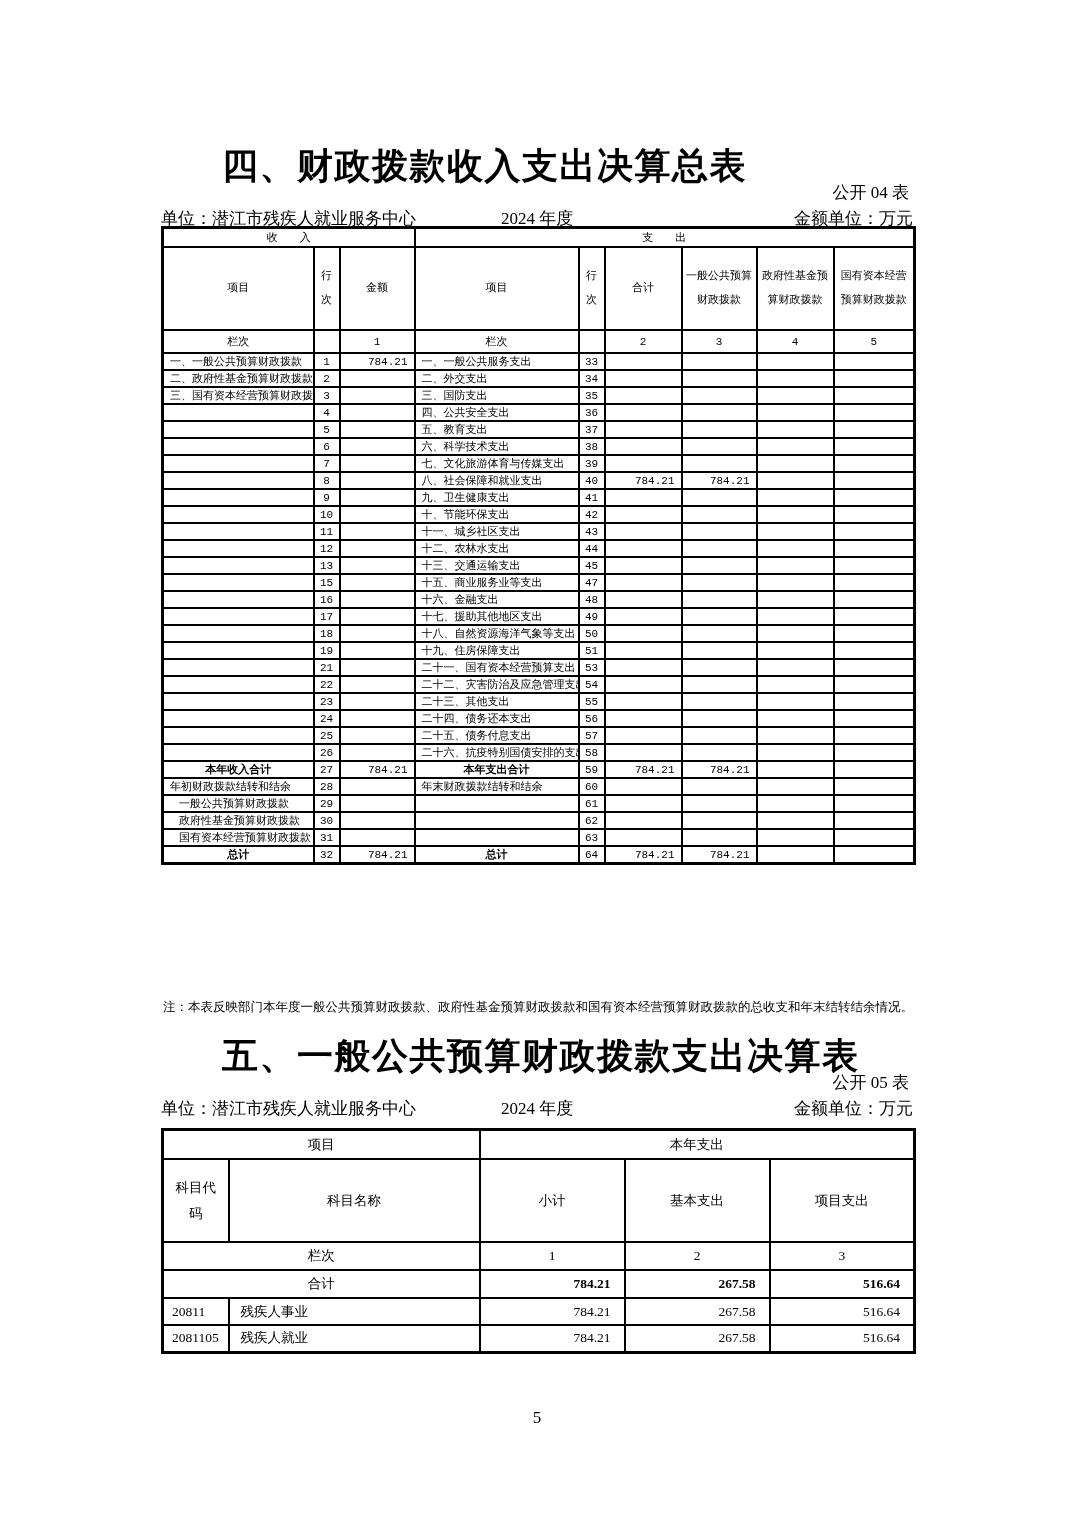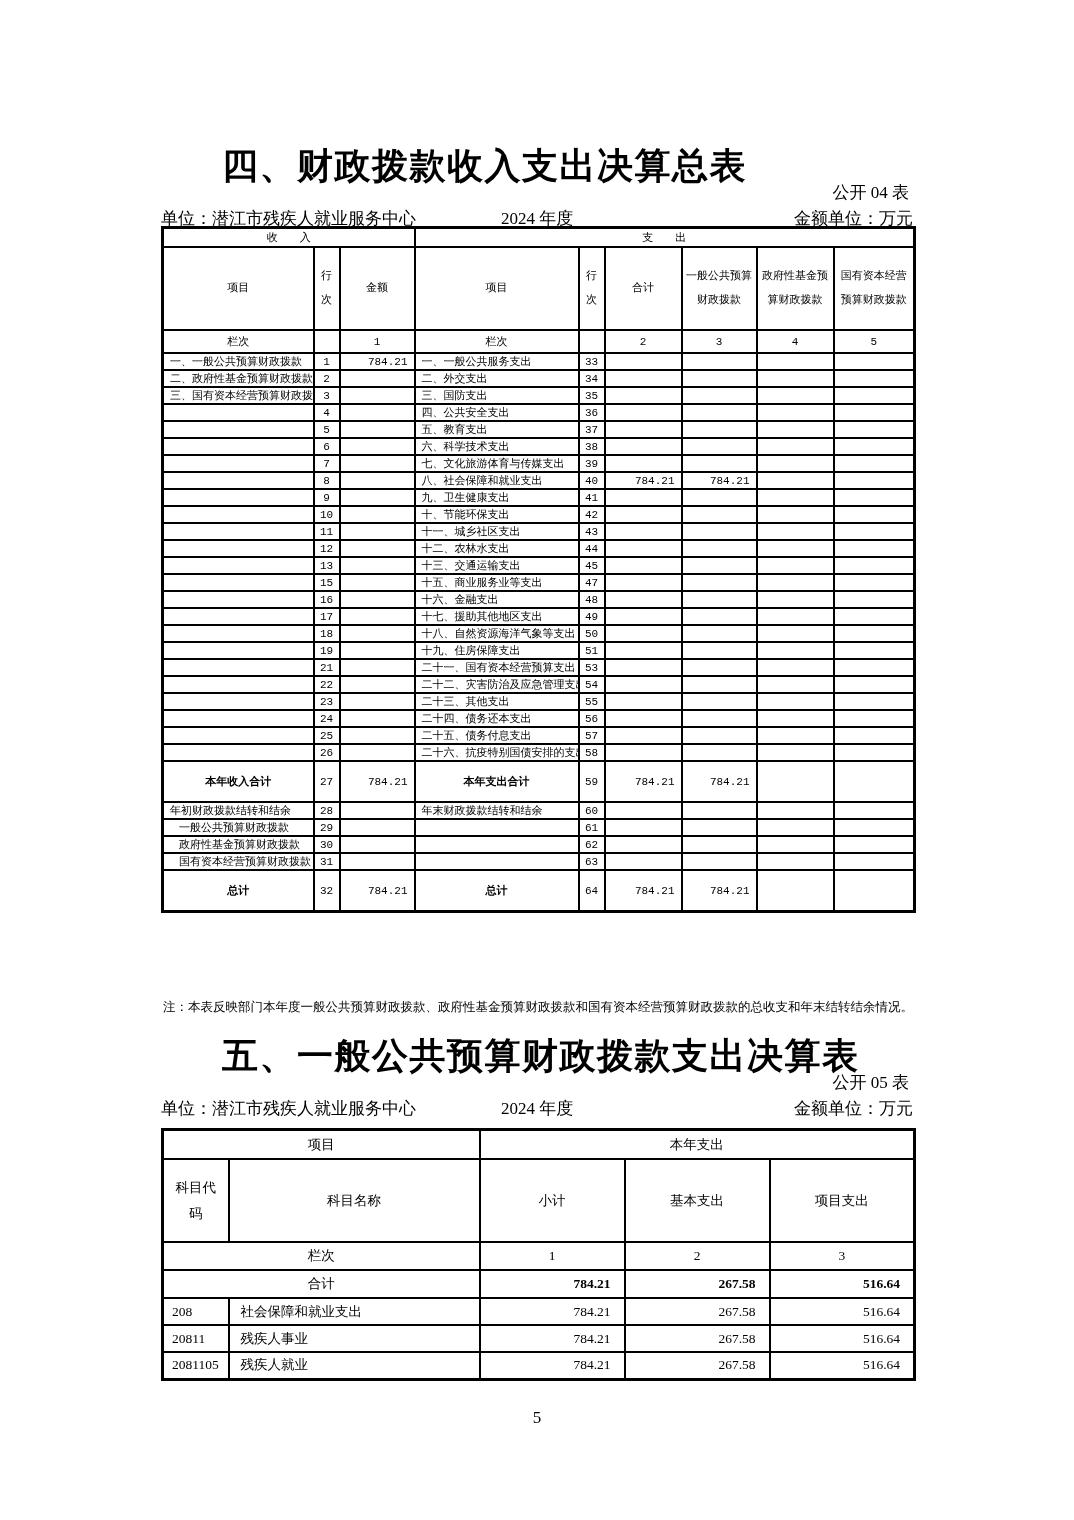--- a/index.html
+++ b/index.html
@@ -37,21 +37,21 @@
   #table4 { position:absolute; left:161px; top:226px; width:752px; border:3px solid #000;font-family:Liberation Mono, monospace; }
   #table4 td { font-size:11px; }
   tr.t4-group td { height:17px; font-size:12px; text-align:center; }
   tr.t4-head td  { height:57px; font-size:11.5px; text-align:center; line-height:2.1; }
   tr.t4-lanci td { height:21px; font-size:12px; text-align:center; }
   #t4-body tr    { height:14px; }
   .c-vert { padding:12px 6px; line-height:2.2; word-break:break-all; }
   .c-wrap { word-break:break-all; padding:0 3px; }
   .c-item { text-align:left; padding:0 2px 0 6px; white-space:nowrap; }
   .c-indent { padding-left:15px; }
-  .c-sum  { text-align:center; font-weight:bold; padding:12px; }
+  .c-sum  { text-align:center; font-weight:bold; padding:0; }
   .c-num  { text-align:center; }
   .c-amt  { text-align:right; padding-right:6px; font-size:11.5px; }
   .note {
     position:absolute; left:163px; top:999px; width:780px; font-size:12.5px; white-space:nowrap;
   }
 
   
   #table5 { position:absolute; left:161px; top:1128px; width:752px; border:3px solid #000; }
   #table5 td { font-size:13.5px; }
   tr.t5-group td { height:27px; text-align:center; }
@@ -495,27 +495,20 @@
       </tr>
       <tr class="t5-total">
         <td colspan="2" class="t5-center">合计</td>
         <td class="t5-amt">784.21</td>
         <td class="t5-amt">267.58</td>
         <td class="t5-amt">516.64</td>
       </tr>
     </tbody>
     <tbody id="t5-body">
         <tr>
-          <td class="t5-code">208</td>
-          <td class="t5-name">社会保障和就业支出</td>
-          <td class="t5-amt">784.21</td>
-          <td class="t5-amt">267.58</td>
-          <td class="t5-amt">516.64</td>
-        </tr>
-        <tr>
           <td class="t5-code">20811</td>
           <td class="t5-name">残疾人事业</td>
           <td class="t5-amt">784.21</td>
           <td class="t5-amt">267.58</td>
           <td class="t5-amt">516.64</td>
         </tr>
         <tr>
           <td class="t5-code">2081105</td>
           <td class="t5-name">残疾人就业</td>
           <td class="t5-amt">784.21</td>

